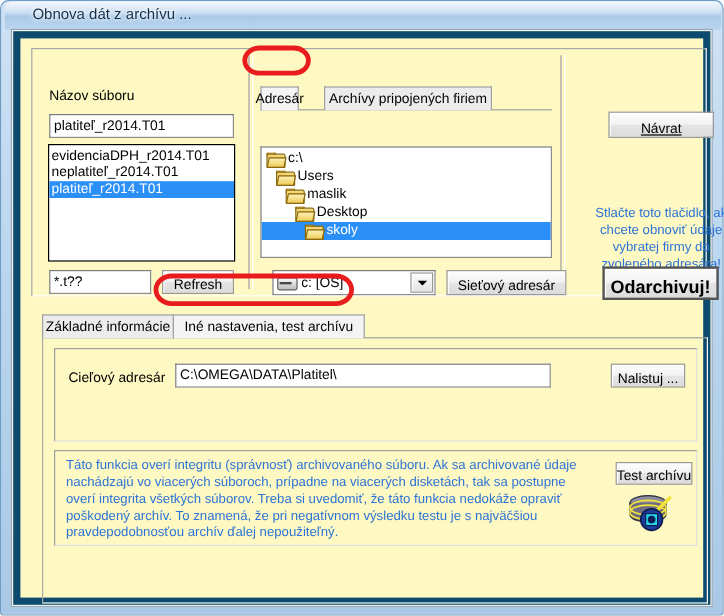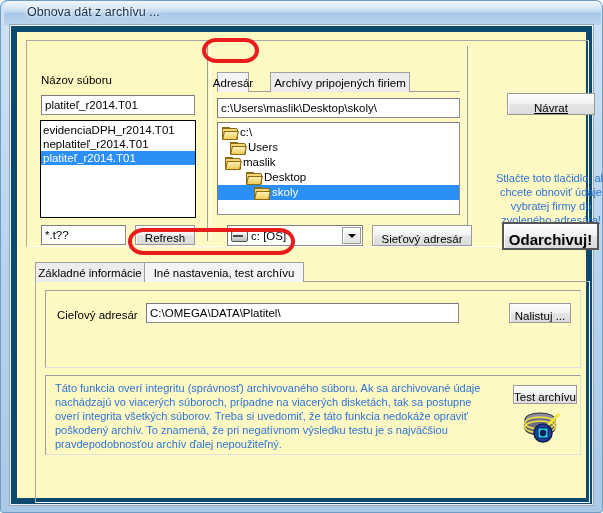--- a/index.html
+++ b/index.html
@@ -217,41 +217,40 @@
         </div>
 
         <input class="edit" style="left: 24px; top: 193px; width: 85px; height: 20px;" value="*.t??">
 
         <div class="btn" style="left:118px;top:193px;width:60px;height:20px;">Refresh</div>
 
         <div class="tab active" style="left:200px;top:40px;width:32px;">Adresár</div>
         <div class="tab inactive" style="left:253px;top:40px;width:140px;">Archívy pripojených firiem</div>
         <div class="tabline" style="left:200px;top:59px;width:243px;"></div>
 
-        <input class="edit" style="left: 200px; top: 66px; width: 243px; height: 20px;" value="c:\Users\maslik\Desktop\skoly\">
 
         <div class="tree" style="left:200px;top:90px;width:243px;height:93px;">
           <div style="padding:2px 0 0 0;">
             <div class="tree-row" style="padding-left:4px;">
               <span class="folder">
                   <i class="tab-f"></i>
                   <i class="back"></i>
                   <i class="front"></i>
                 </span>
               <span>c:\</span>
             </div>
             <div class="tree-row" style="padding-left:12px;">
               <span class="folder">
                   <i class="tab-f"></i>
                   <i class="back"></i>
                   <i class="front"></i>
                 </span>
               <span>Users</span>
             </div>
-            <div class="tree-row" style="padding-left:7px;">
+            <div class="tree-row" style="padding-left:20px;">
               <span class="folder">
                   <i class="tab-f"></i>
                   <i class="back"></i>
                   <i class="front"></i>
                 </span>
               <span>maslik</span>
             </div>
             <div class="tree-row" style="padding-left:28px;">
               <span class="folder">
                   <i class="tab-f"></i>

